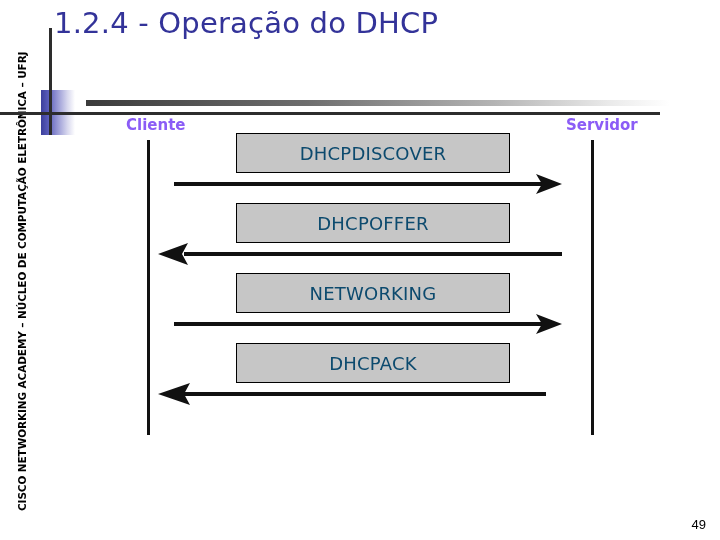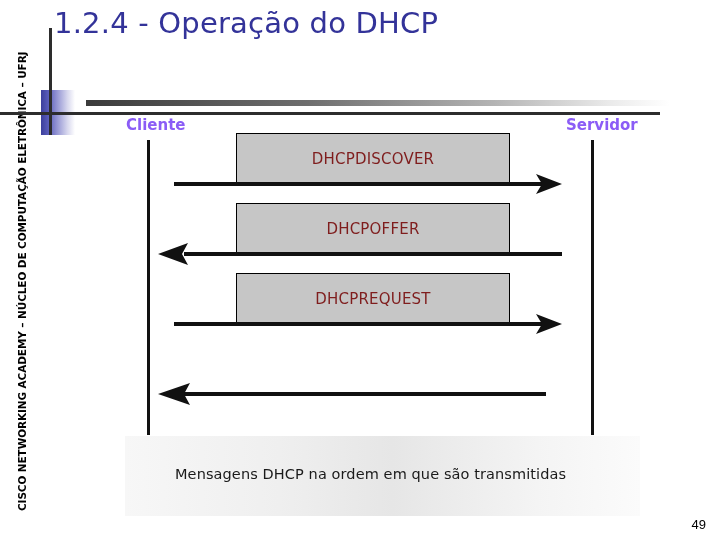--- a/index.html
+++ b/index.html
@@ -112,30 +112,30 @@
     background: #111111;
   }
   .lifeline-client { left: 61px; }
   .lifeline-server { left: 505px; }
 
   
   .msg-box {
     position: absolute;
     left: 150px;
     width: 274px;
-    height: 52px;
+    height: 40px;
     background: #c6c6c6;
     border: 1.5px solid #000000;
     box-sizing: border-box;
     display: flex;
     align-items: center;
     justify-content: center;
     font-family: "DejaVu Sans", sans-serif;
-    font-size: 15px;
-    color: #7f1d1d;
+    font-size: 18px;
+    color: #0c4a6e;
     letter-spacing: 0.2px;
   }
   .msg-box-0 { top: 33px; }
   .msg-box-1 { top: 103px; }
   .msg-box-2 { top: 173px; }
   .msg-box-3 { top: 243px; }
 
   
   .arrow {
     position: absolute;
@@ -209,35 +209,33 @@
     </div>
 
     <div class="msg-box msg-box-1">DHCPOFFER</div>
     <div class="arrow arrow-1">
       <svg width="404" height="22" viewBox="0 0 404 22">
         <line x1="26" y1="11" x2="404" y2="11" stroke="#111111" stroke-width="4"></line>
         <polygon points="0,11 30,0 24,11 30,22" fill="#111111"></polygon>
       </svg>
     </div>
 
-    <div class="msg-box msg-box-2">DHCPREQUEST</div>
+    <div class="msg-box msg-box-2">NETWORKING</div>
     <div class="arrow arrow-2">
       <svg width="388" height="22" viewBox="0 0 388 22">
         <line x1="0" y1="11" x2="372" y2="11" stroke="#111111" stroke-width="4"></line>
         <polygon points="388,11 362,1 368,11 362,21" fill="#111111"></polygon>
       </svg>
     </div>
 
+    <div class="msg-box msg-box-3">DHCPACK</div>
     <div class="arrow arrow-3">
       <svg width="388" height="22" viewBox="0 0 388 22">
         <line x1="26" y1="11" x2="388" y2="11" stroke="#111111" stroke-width="4"></line>
         <polygon points="0,11 32,0 26,11 32,22" fill="#111111"></polygon>
       </svg>
     </div>
   </div>
 
-  <div class="caption-band">
-    <div class="caption-text">Mensagens DHCP na ordem em que são transmitidas</div>
-  </div>
 
   <div class="page-number">49</div>
 
 </div>
 
 </body></html>

